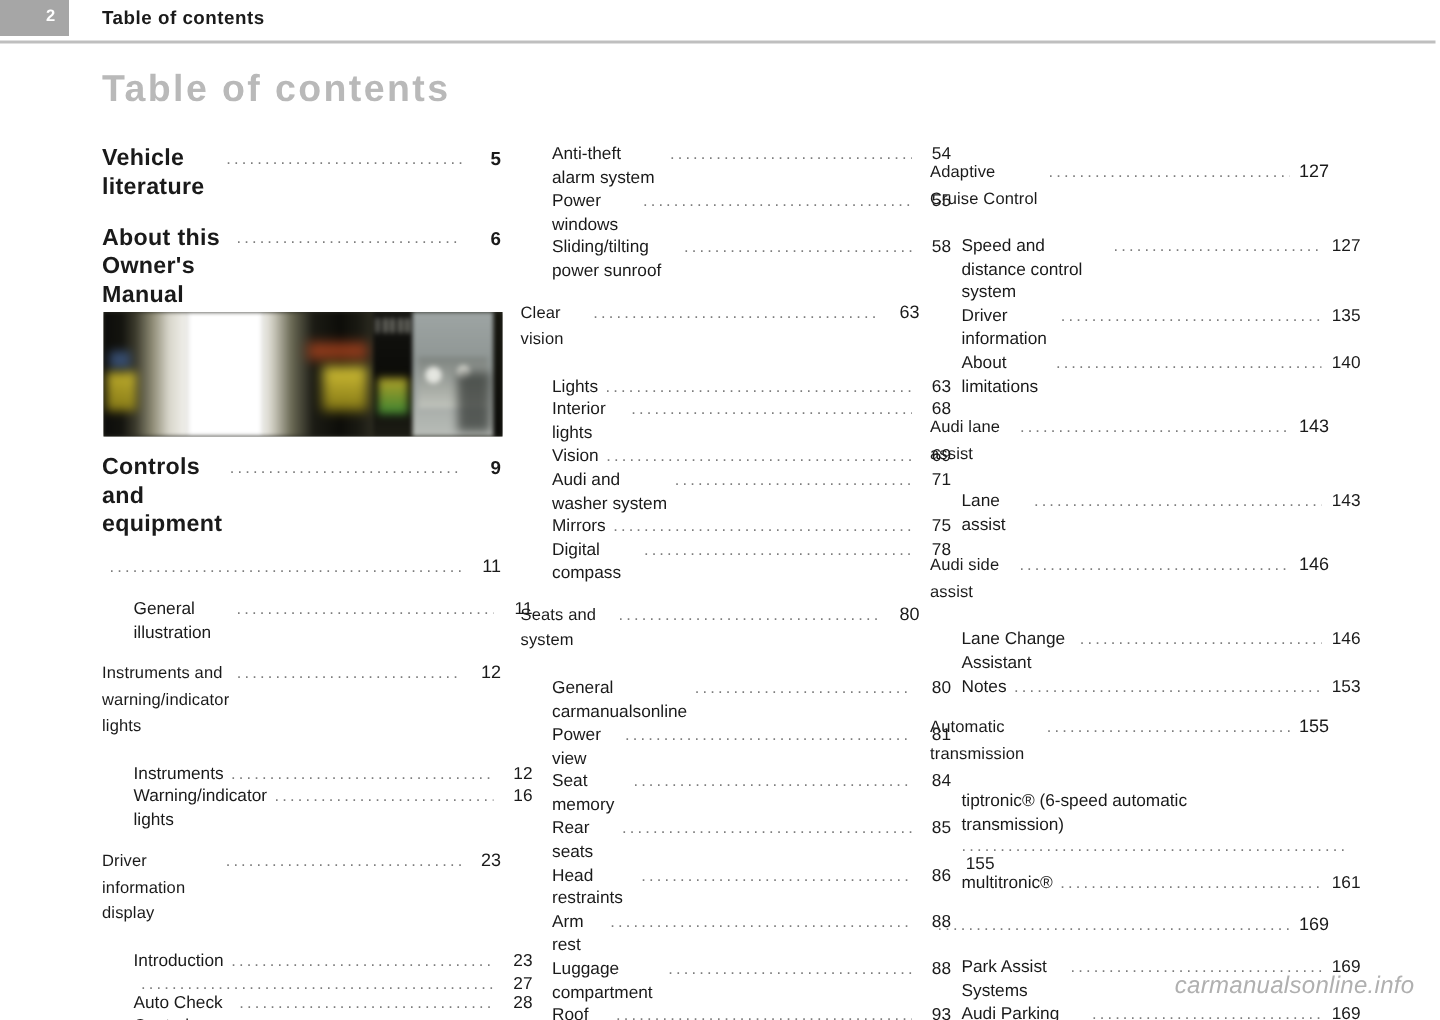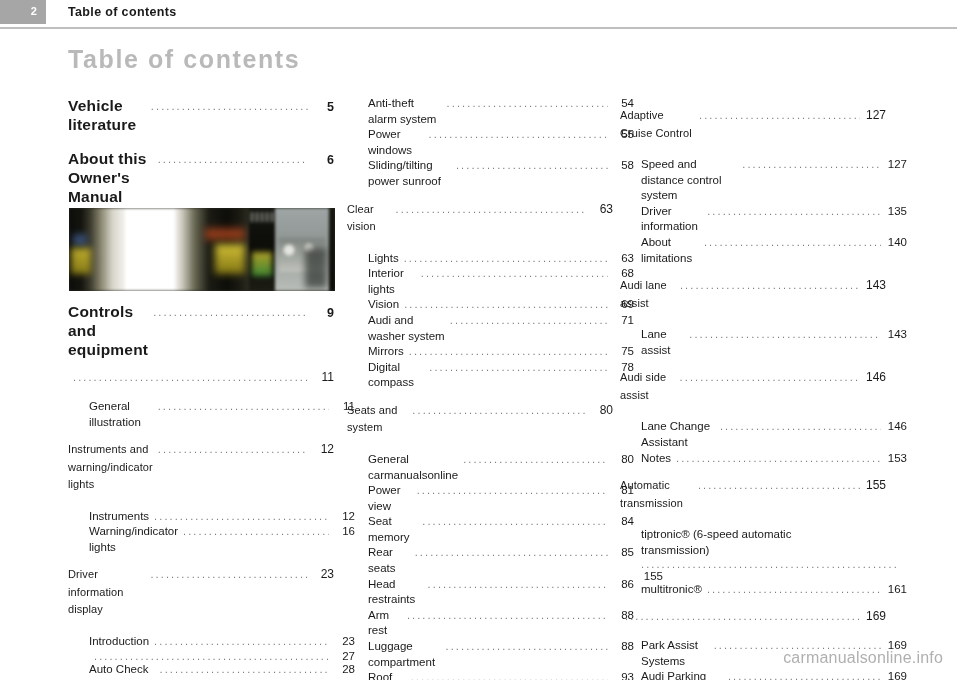--- a/index.html
+++ b/index.html
@@ -288,20 +288,21 @@
   
   #watermark {
     position: absolute;
     left: 0;
     top: 649px;
     width: 943px;
     text-align: right;
     font-size: 16px;
     color: #b0b0b0;
     letter-spacing: .2px;
+    font-style: italic;
   }
 </style>
 </head>
 <body>
 
 <div id="header">
   <div id="page-badge">
     <span class="num">2</span>
   </div>
   <div id="header-title">Table of contents</div>

